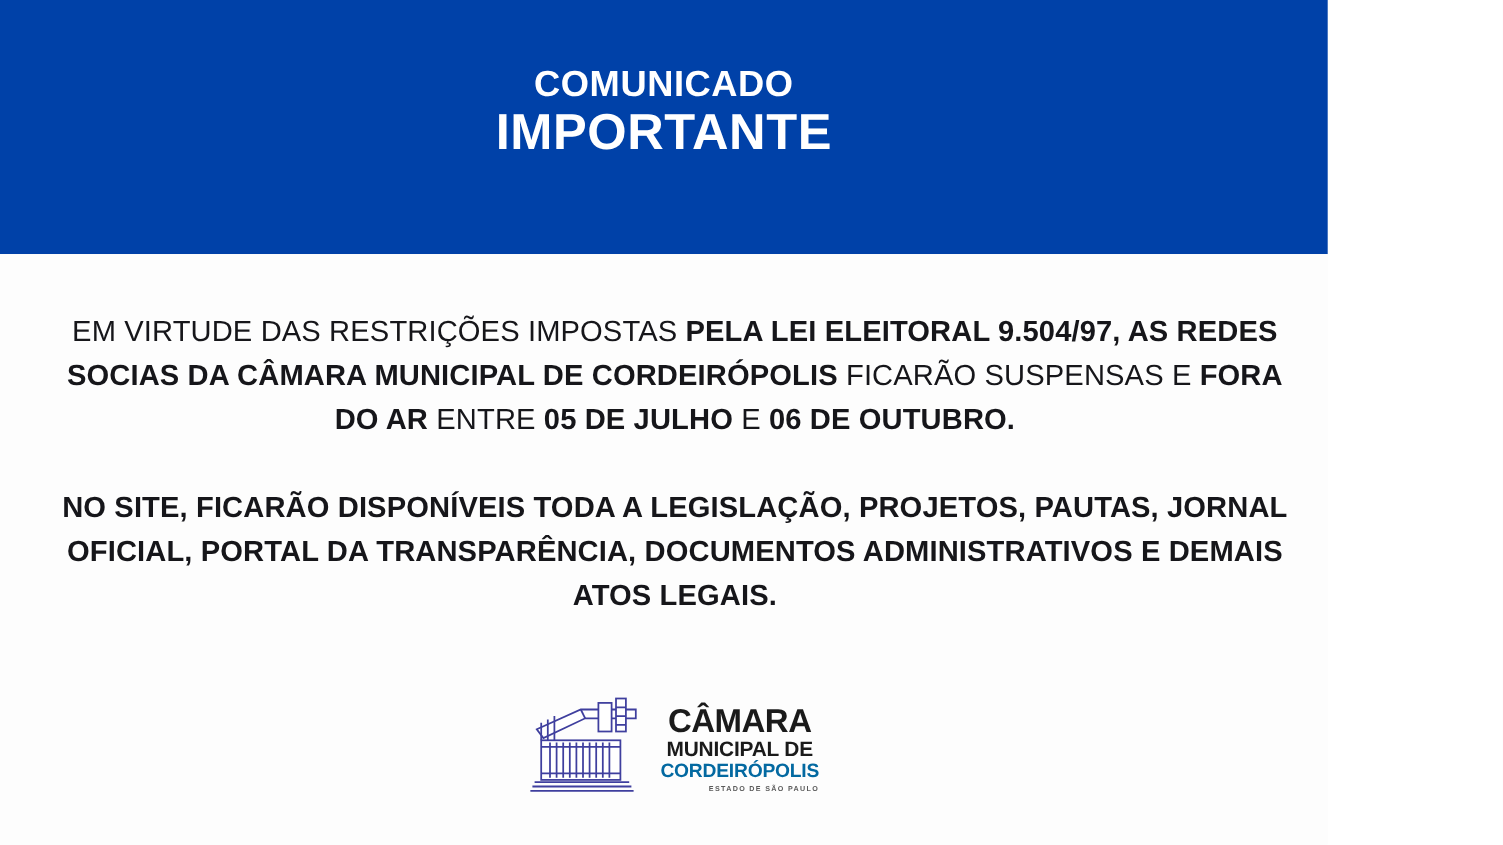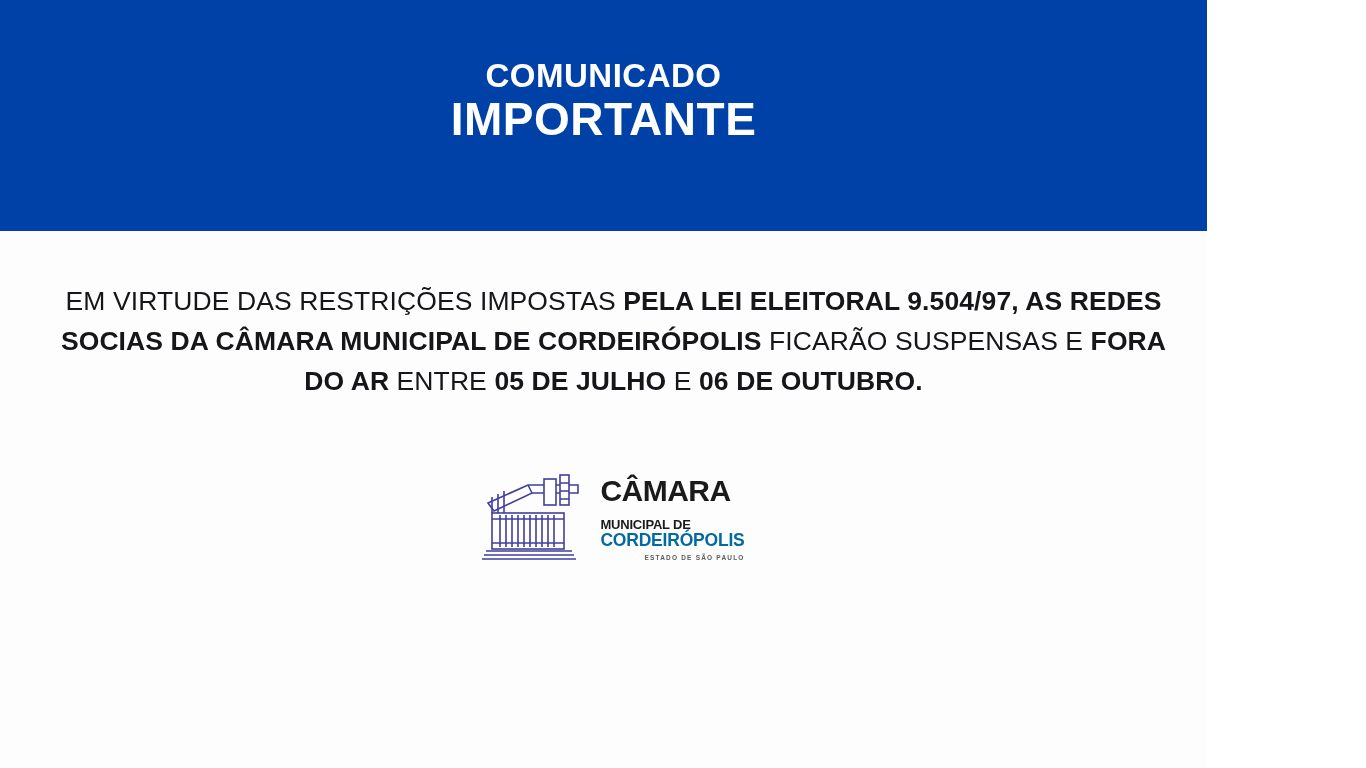--- a/index.html
+++ b/index.html
@@ -91,36 +91,36 @@
     gap: 10px;
   }
   .logo-mark {
     width: 108px;
     height: 92px;
     position: relative;
   }
   .logo-text {
     display: flex;
     flex-direction: column;
-    align-items: flex-start;
+    align-items: center;
     line-height: 1;
     padding-bottom: 4px;
   }
   .logo-text .l1 {
     font-size: 30px;
     font-weight: bold;
     color: #1a1a1a;
     letter-spacing: -0.5px;
   }
   .logo-text .l2 {
-    font-size: 13px;
+    font-size: 19px;
     font-weight: bold;
     color: #1a1a1a;
     letter-spacing: -0.2px;
-    margin-top: 12px;
+    margin-top: 1px;
   }
   .logo-text .l3 {
     font-size: 17.5px;
     font-weight: bold;
     color: #0369a1;
     letter-spacing: -0.2px;
     margin-top: 1px;
   }
   .logo-text .l4 {
     font-size: 6.5px;
@@ -140,20 +140,21 @@
     <div class="banner-line1">COMUNICADO</div>
     <div class="banner-line2">IMPORTANTE</div>
   </div>
 
   <div class="body-area">
 
     <div class="paragraph first">
       <span>EM VIRTUDE DAS RESTRIÇÕES IMPOSTAS </span><b>PELA LEI ELEITORAL 9.504/97, AS REDES SOCIAS DA CÂMARA MUNICIPAL DE CORDEIRÓPOLIS</b><span> FICARÃO SUSPENSAS  E </span><b>FORA DO AR</b><span> ENTRE </span><b>05 DE JULHO</b><span> E </span><b>06 DE OUTUBRO.</b>
     </div>
 
+    <div class="paragraph second">NO SITE, FICARÃO DISPONÍVEIS TODA A LEGISLAÇÃO, PROJETOS, PAUTAS, JORNAL OFICIAL, PORTAL DA TRANSPARÊNCIA, DOCUMENTOS ADMINISTRATIVOS E DEMAIS ATOS LEGAIS.</div>
 
     <div class="logo-wrap">
       <div class="logo-mark">
         <svg viewBox="0 0 108 92" width="108" height="92" aria-hidden="true">
           <g stroke="#3f3f9e" stroke-width="1.6" fill="none">
 
             <path d="M6 30 L46 12 L96 12 L96 20 L50 20 L12 38 Z" fill="#ffffff"></path>
             <path d="M46 12 L50 20"></path>
 
             <rect x="62" y="6" width="12" height="26" fill="#ffffff"></rect>

